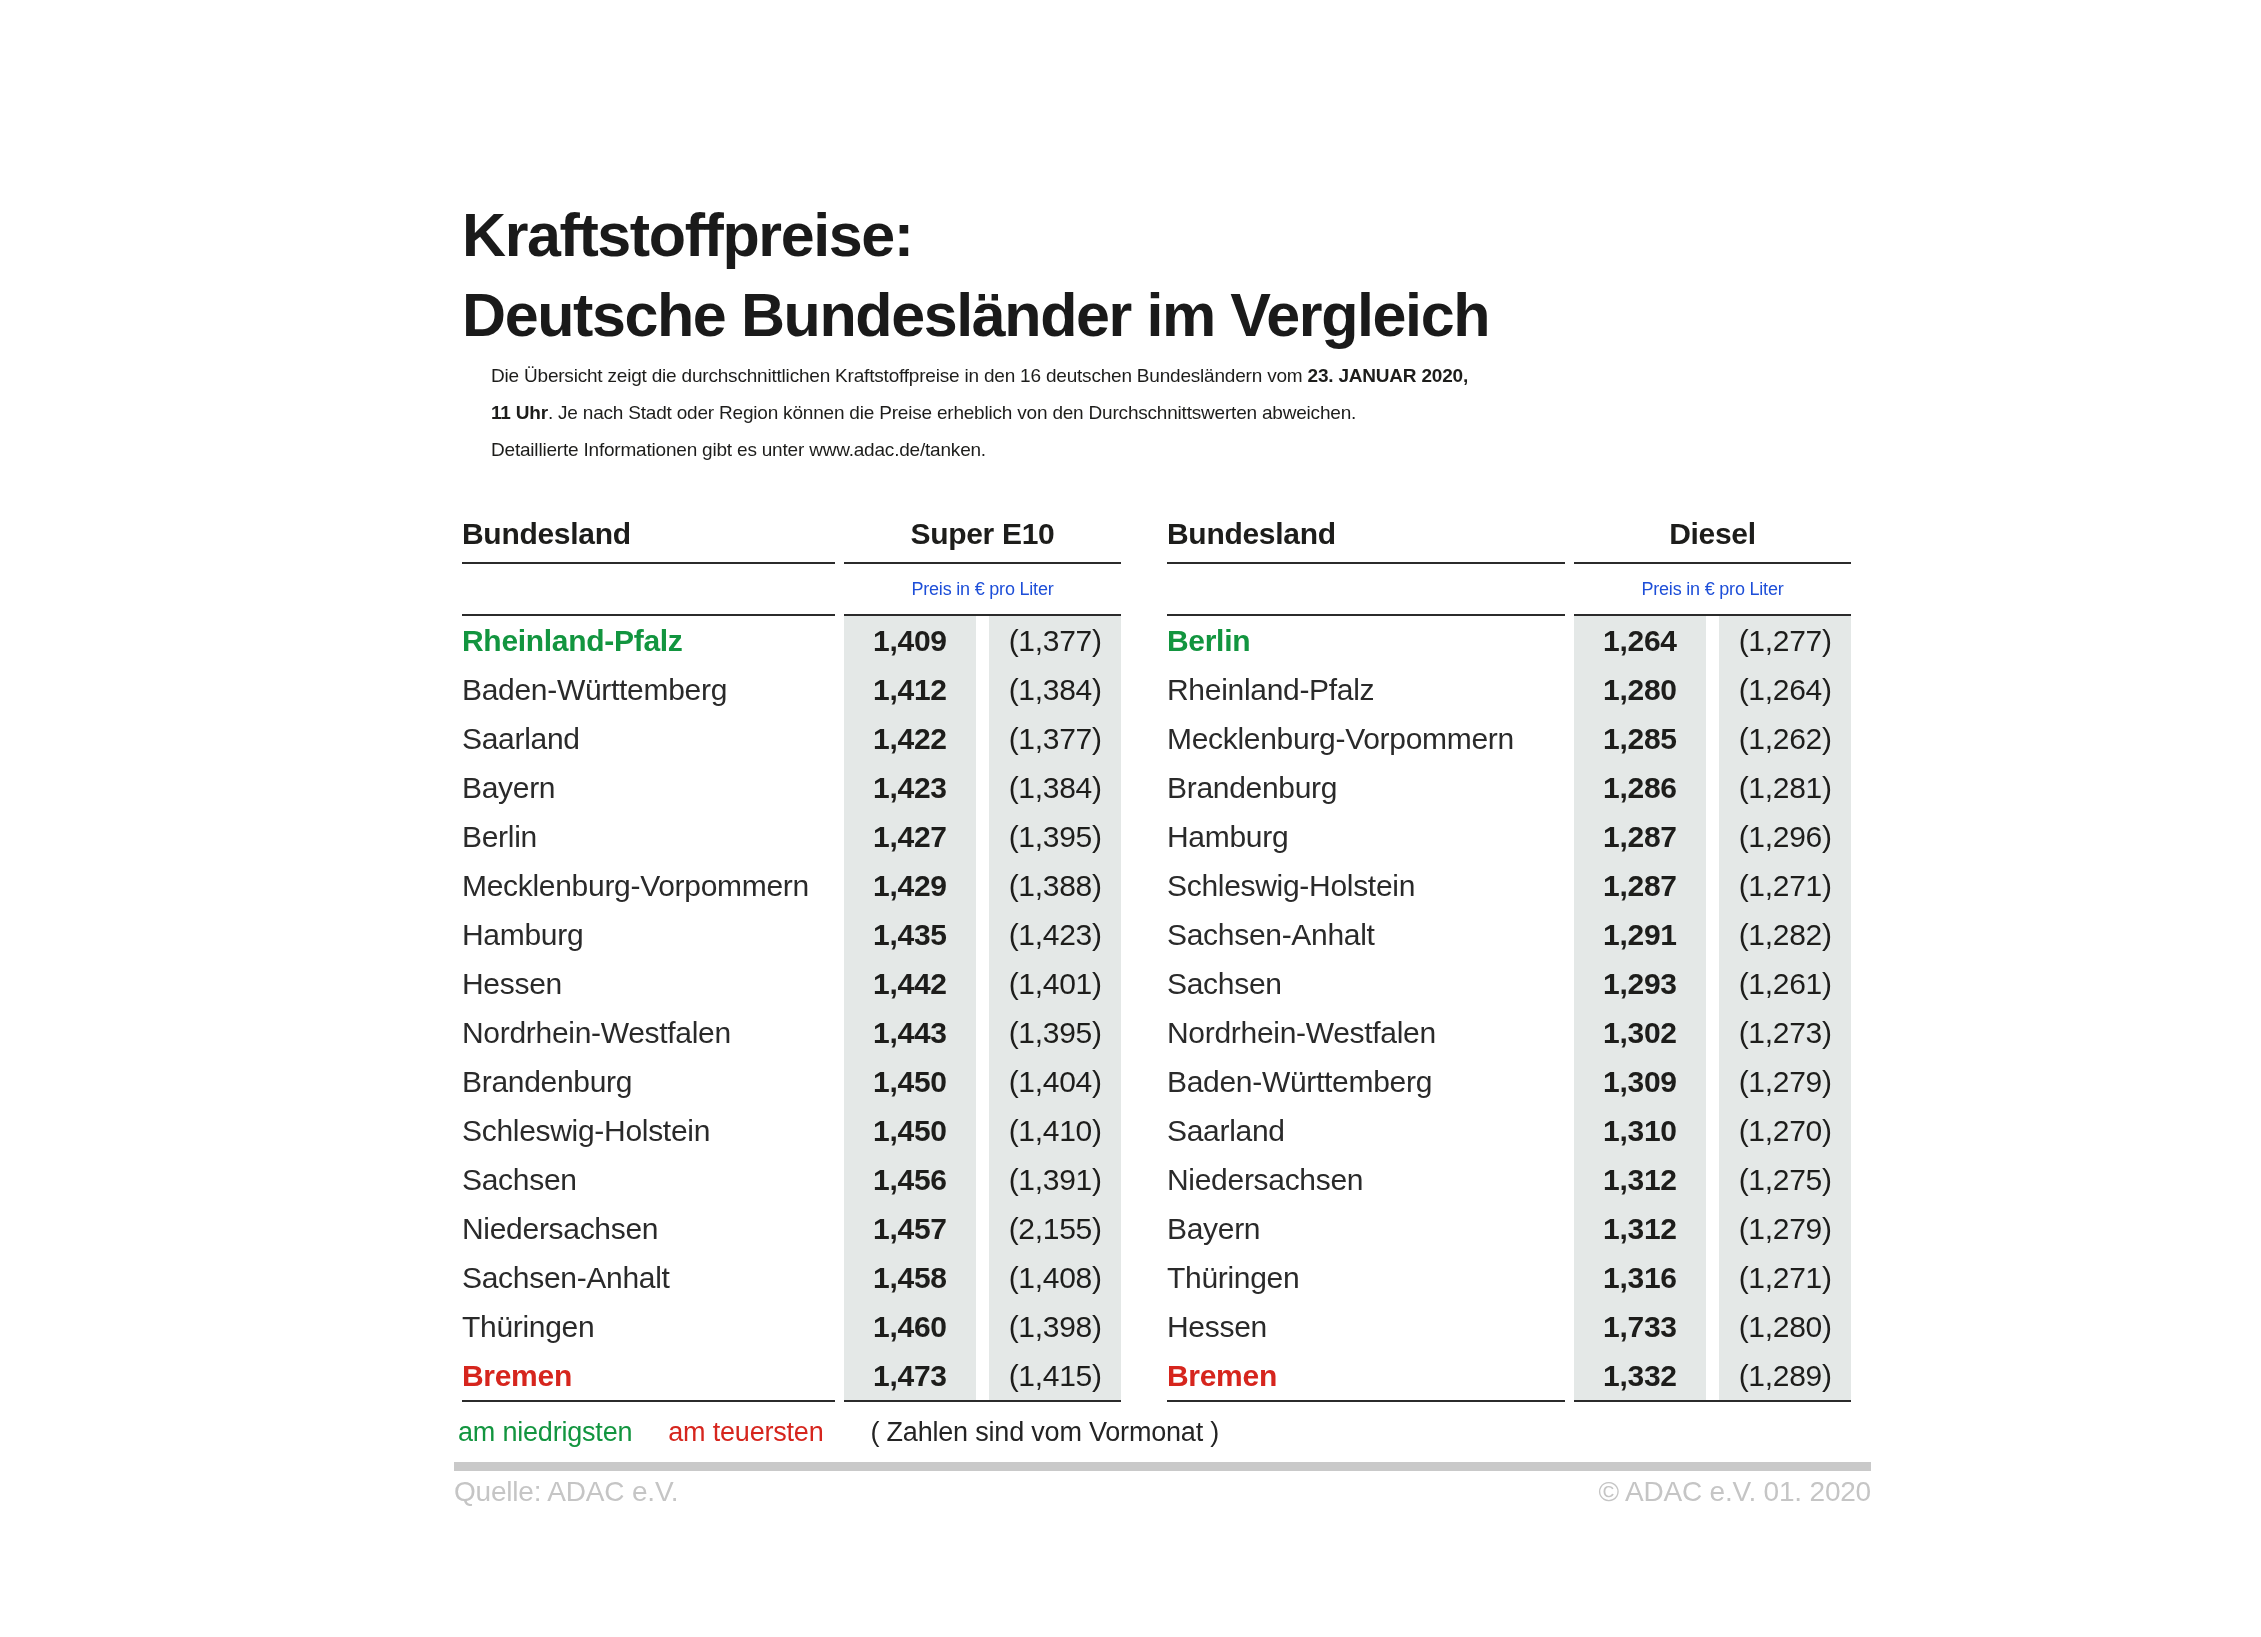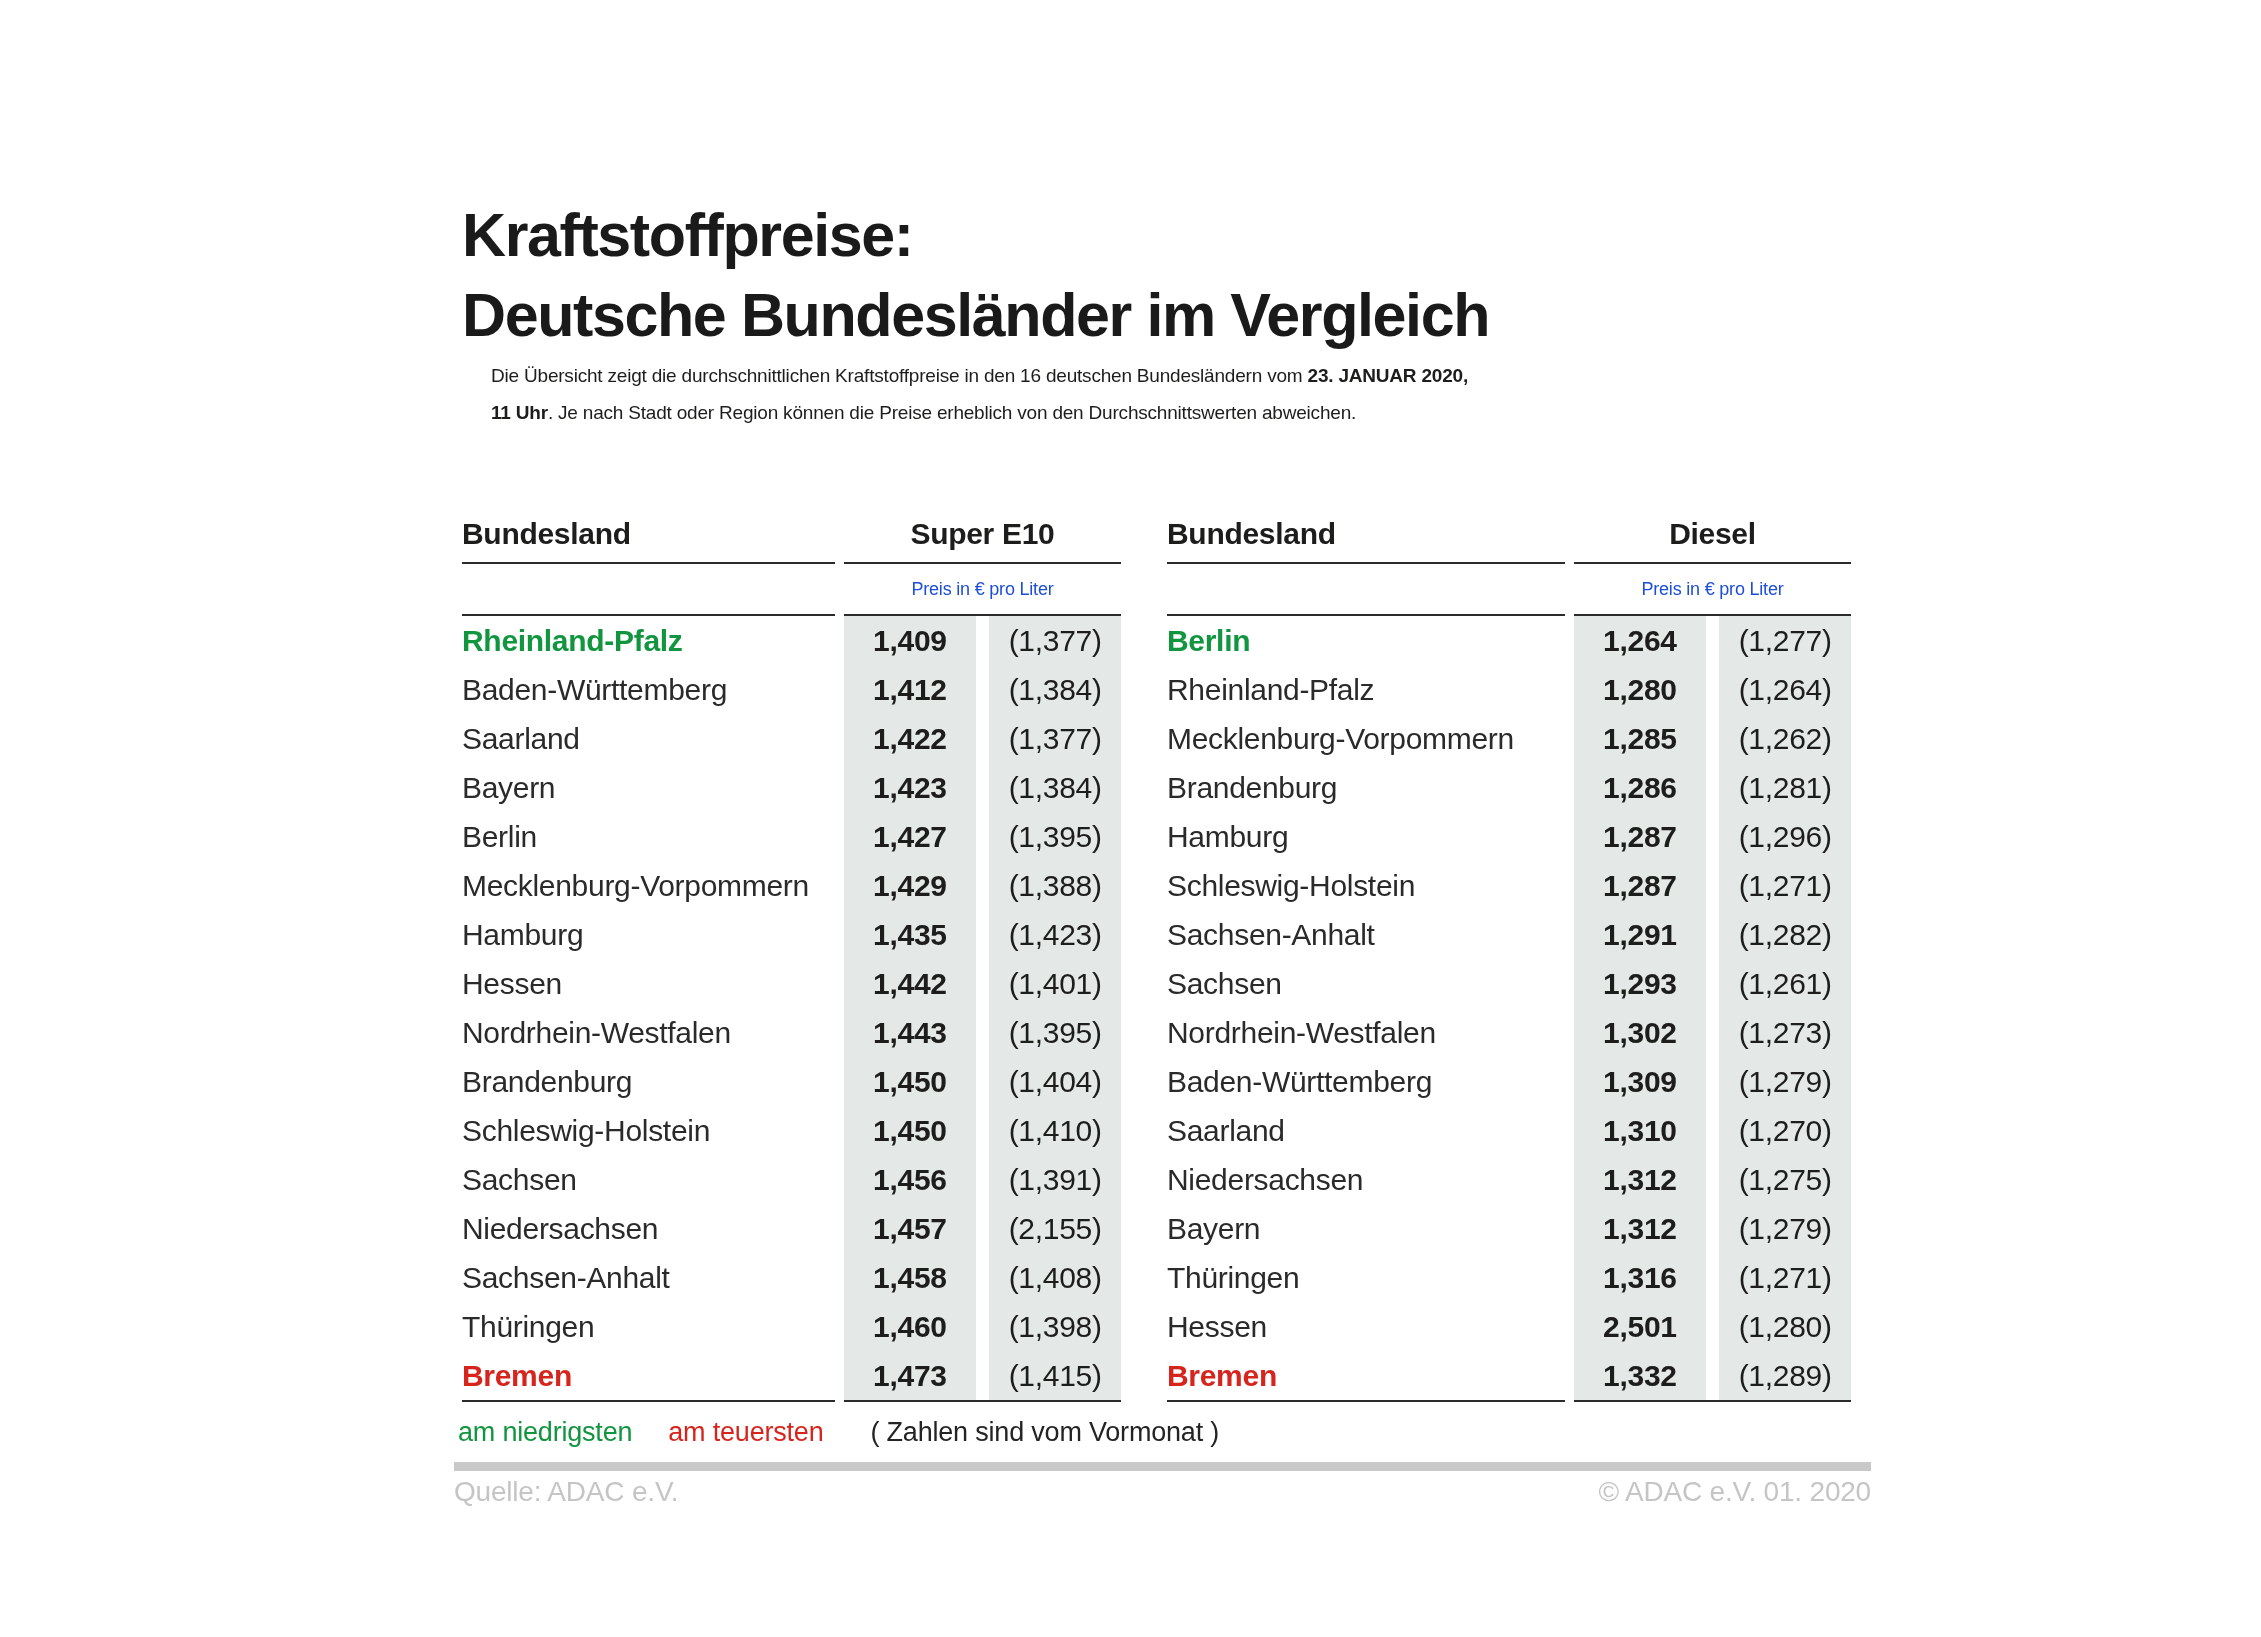--- a/index.html
+++ b/index.html
@@ -52,20 +52,21 @@
 <div class="page">
 
   <div class="title">
     <div>Kraftstoffpreise:</div>
     <div>Deutsche Bundesländer im Vergleich</div>
   </div>
 
   <div class="intro">
     <div class="intro-line"><span>Die Übersicht zeigt die durchschnittlichen Kraftstoffpreise in den 16 deutschen Bundesländern vom </span><span class="b">23. JANUAR 2020,</span><span></span></div>
     <div class="intro-line"><span></span><span class="b">11 Uhr</span><span>. Je nach Stadt oder Region können die Preise erheblich von den Durchschnittswerten abweichen.</span></div>
+    <div class="intro-line"><span>Detaillierte Informationen gibt es unter www.adac.de/tanken.</span><span class="b"></span><span></span></div>
   </div>
 
   <div class="t" id="table-left">
     <div class="hrow hrow1">
       <div class="hcell name-h">Bundesland</div>
       <div class="hcell fuel-h">Super E10</div>
     </div>
     <div class="hrow hrow2">
       <div class="hcell"></div>
       <div class="hcell unit-h">Preis in € pro Liter</div>
@@ -294,21 +295,21 @@
         <div class="t-row">
           <div class="land">Thüringen</div>
           <div class="price-block">
             <div class="val cur">1,316</div>
             <div class="val prev">(1,271)</div>
           </div>
         </div>
         <div class="t-row">
           <div class="land">Hessen</div>
           <div class="price-block">
-            <div class="val cur">2,501</div>
+            <div class="val cur">1,733</div>
             <div class="val prev">(1,280)</div>
           </div>
         </div>
         <div class="t-row">
           <div class="land worst">Bremen</div>
           <div class="price-block">
             <div class="val cur">1,332</div>
             <div class="val prev">(1,289)</div>
           </div>
         </div>

